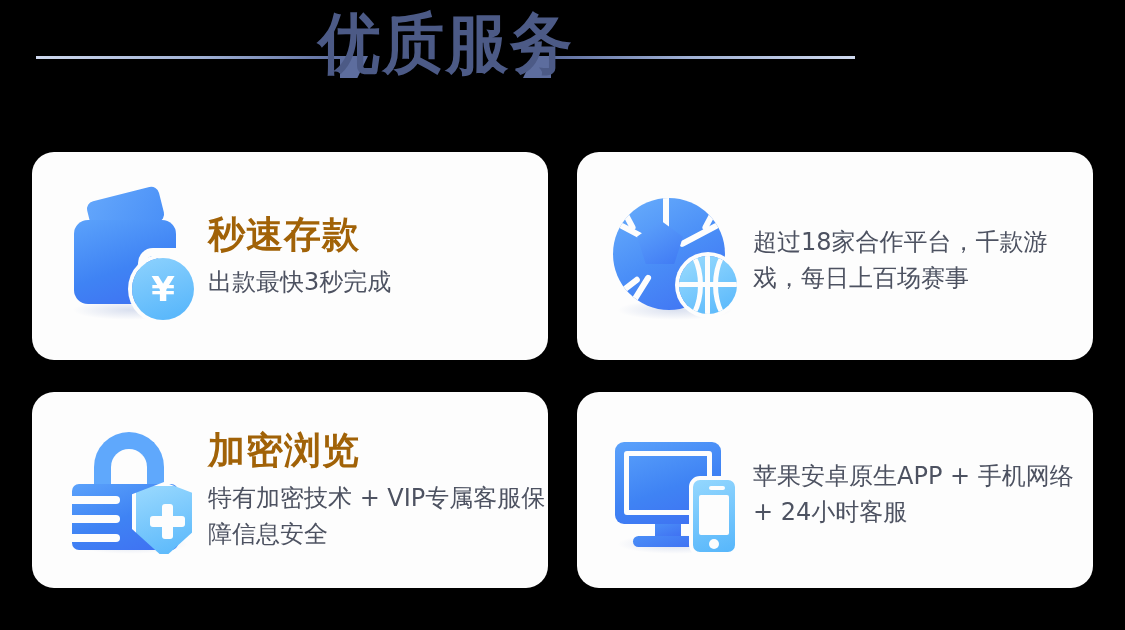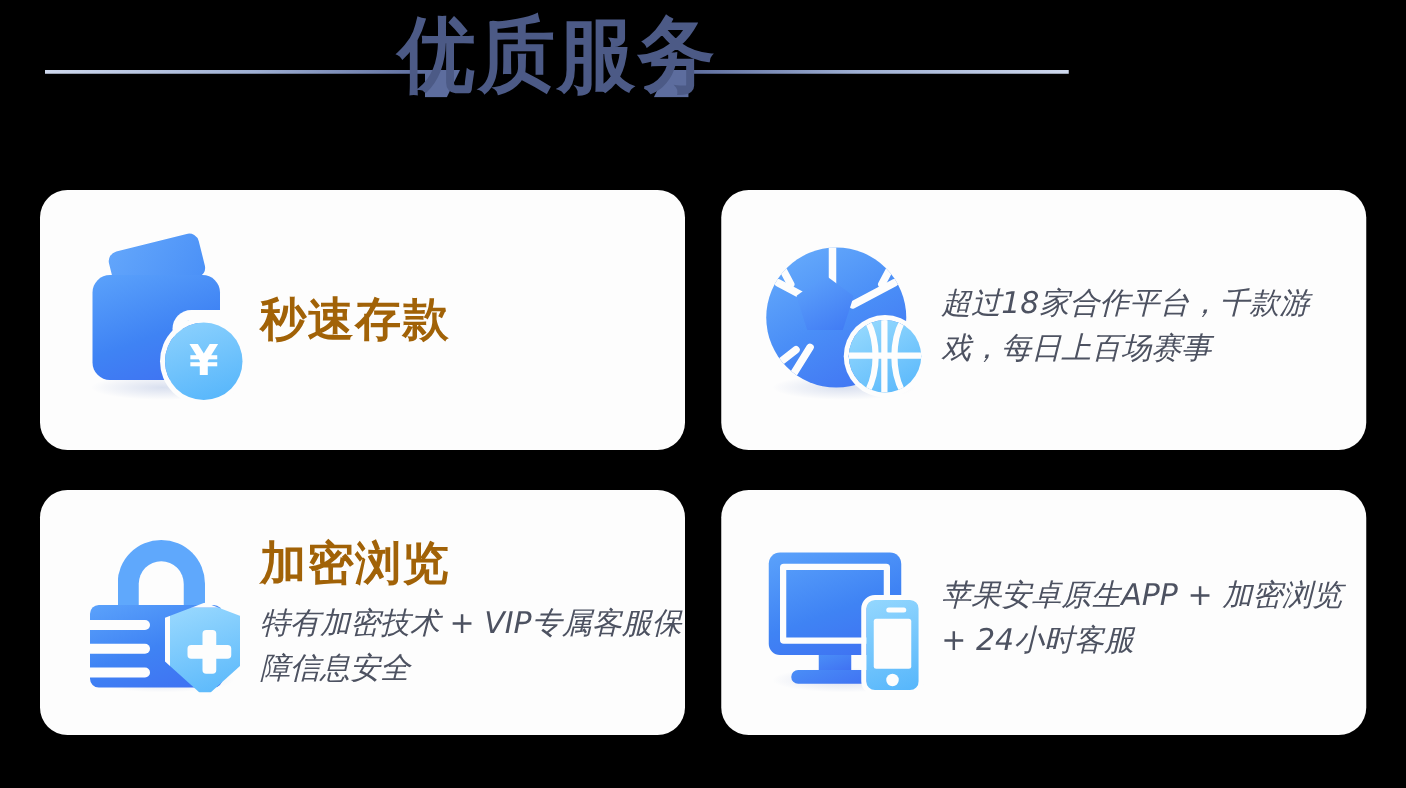--- a/index.html
+++ b/index.html
@@ -80,21 +80,21 @@
     font-size:37px; line-height:44px; font-weight:bold;
     color:#a16207; letter-spacing:1px;
     font-family:"DejaVu Sans","Liberation Sans",sans-serif;
   }
   .card-desc {
     margin-top:7px;
     font-size:24px; line-height:36px; color:#4d5261;
     font-family:"DejaVu Sans","Liberation Sans",sans-serif;
     max-width:350px;
   }
-  .card.wide .card-desc { max-width:348px;font-style:italic; }
+  .card.wide .card-desc { max-width:348px; }
 
   
   .shadow-blob {
     position:absolute; left:12px; bottom:6px; width:116px; height:20px;
     background:radial-gradient(ellipse at center,rgba(90,120,190,.22) 0%,rgba(90,120,190,0) 70%);
   }
 
   
   .w-flap {
     position:absolute; left:34px; top:16px; width:74px; height:36px;
@@ -257,20 +257,21 @@
       <div class="icon-wrap">
         <span class="shadow-blob"></span>
         <span class="w-flap"></span>
         <span class="w-body"></span>
         <span class="w-notch"></span>
         <span class="w-dot"></span>
         <span class="w-coin">¥</span>
       </div>
       <div class="txt">
         <div class="card-title">秒速存款</div>
+        <div class="card-desc">出款最快3秒完成</div>
       </div>
     </div>
 
     <div class="card wide">
       <div class="icon-wrap">
         <span class="shadow-blob"></span>
         <span class="s-ball">
           <i class="s-seam" style="left:50px;top:-6px;width:6px;height:42px;transform:rotate(0deg);"></i>
           <i class="s-seam" style="left:4px;top:34px;width:44px;height:6px;transform:rotate(28deg);"></i>
           <i class="s-seam" style="left:64px;top:34px;width:44px;height:6px;transform:rotate(-28deg);"></i>
@@ -321,18 +322,18 @@
         </span>
         <span class="m-neck"></span>
         <span class="m-base"></span>
         <span class="p-phone">
           <i class="p-speaker"></i>
           <i class="p-screen"></i>
           <i class="p-home"></i>
         </span>
       </div>
       <div class="txt">
-        <div class="card-desc">苹果安卓原生APP + 加密浏览 + 24小时客服</div>
+        <div class="card-desc">苹果安卓原生APP + 手机网络 + 24小时客服</div>
       </div>
     </div>
 
   </div>
 </div>
 
 </body></html>

